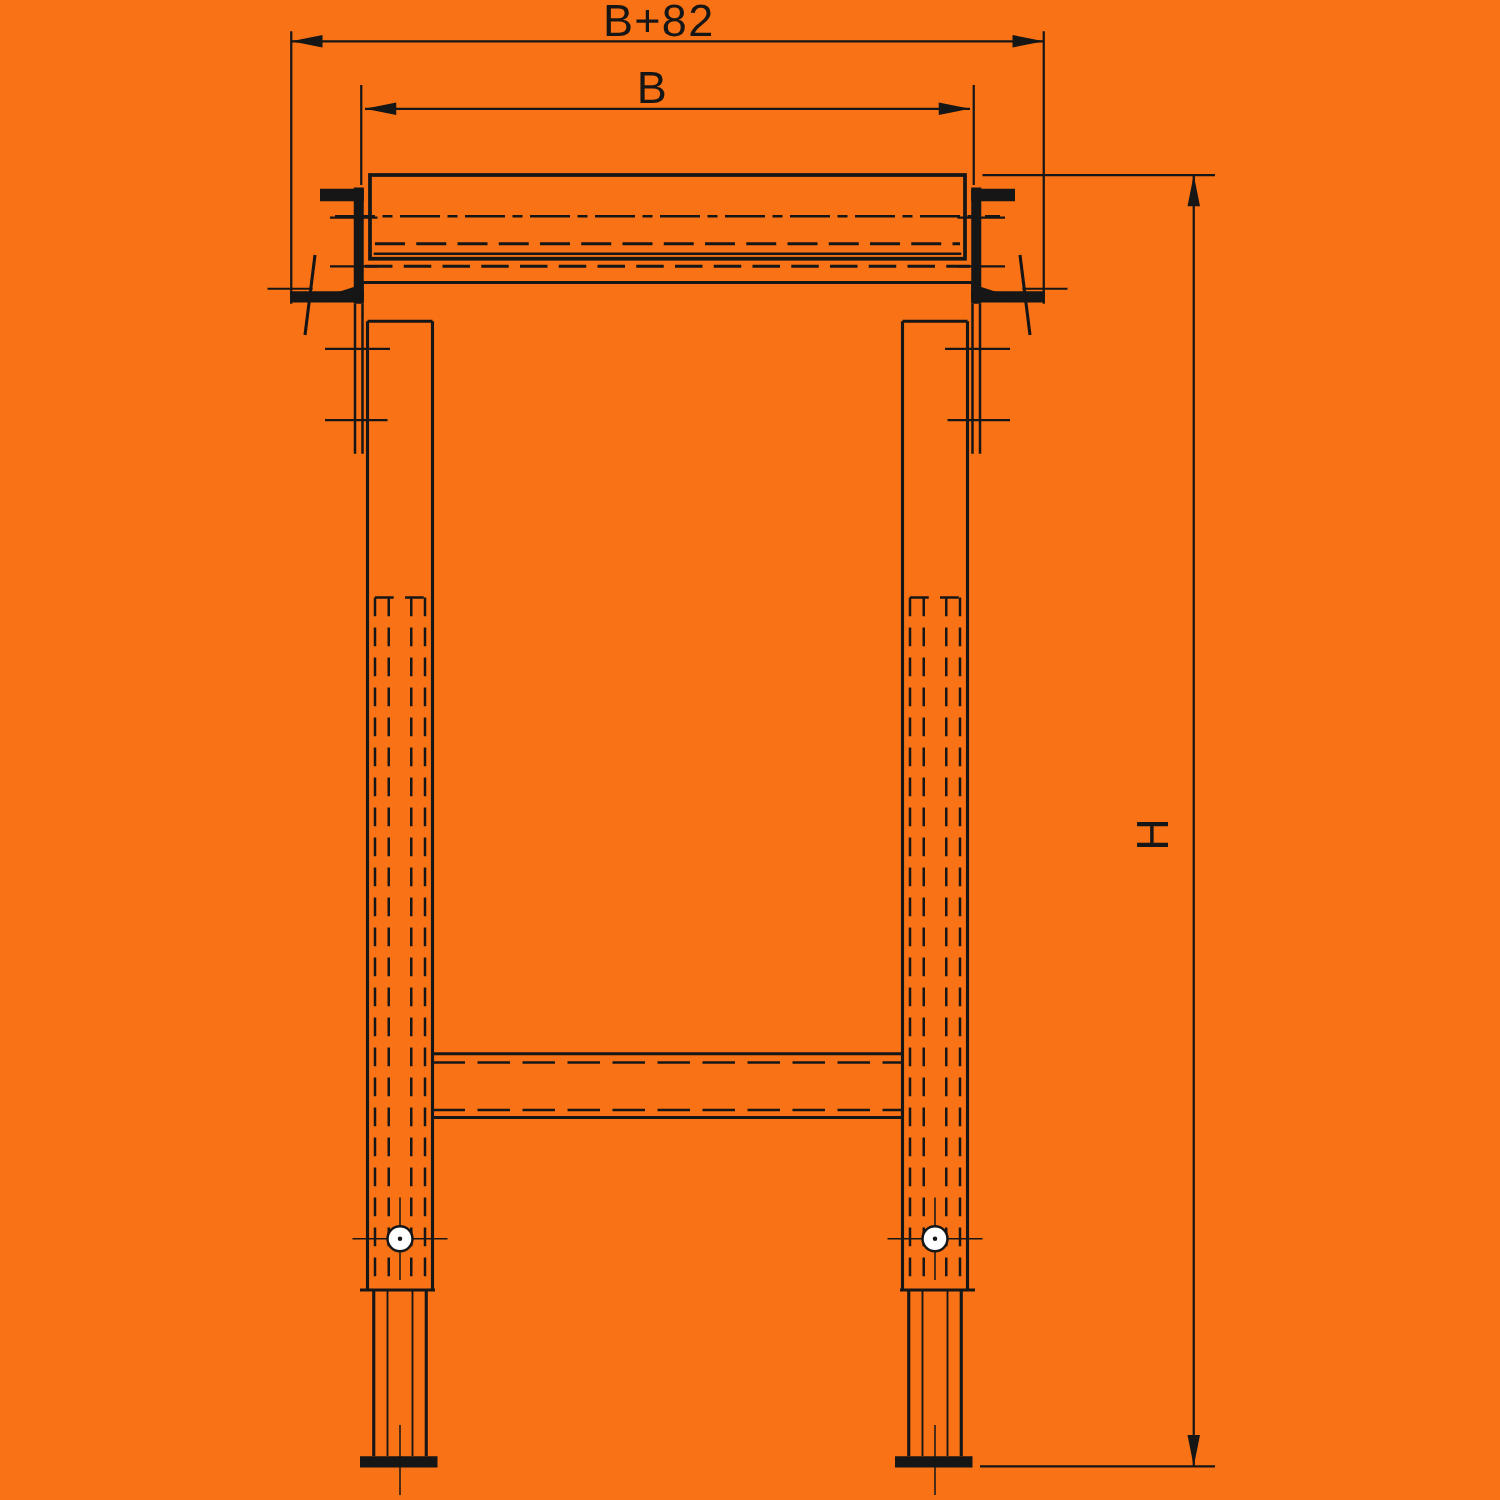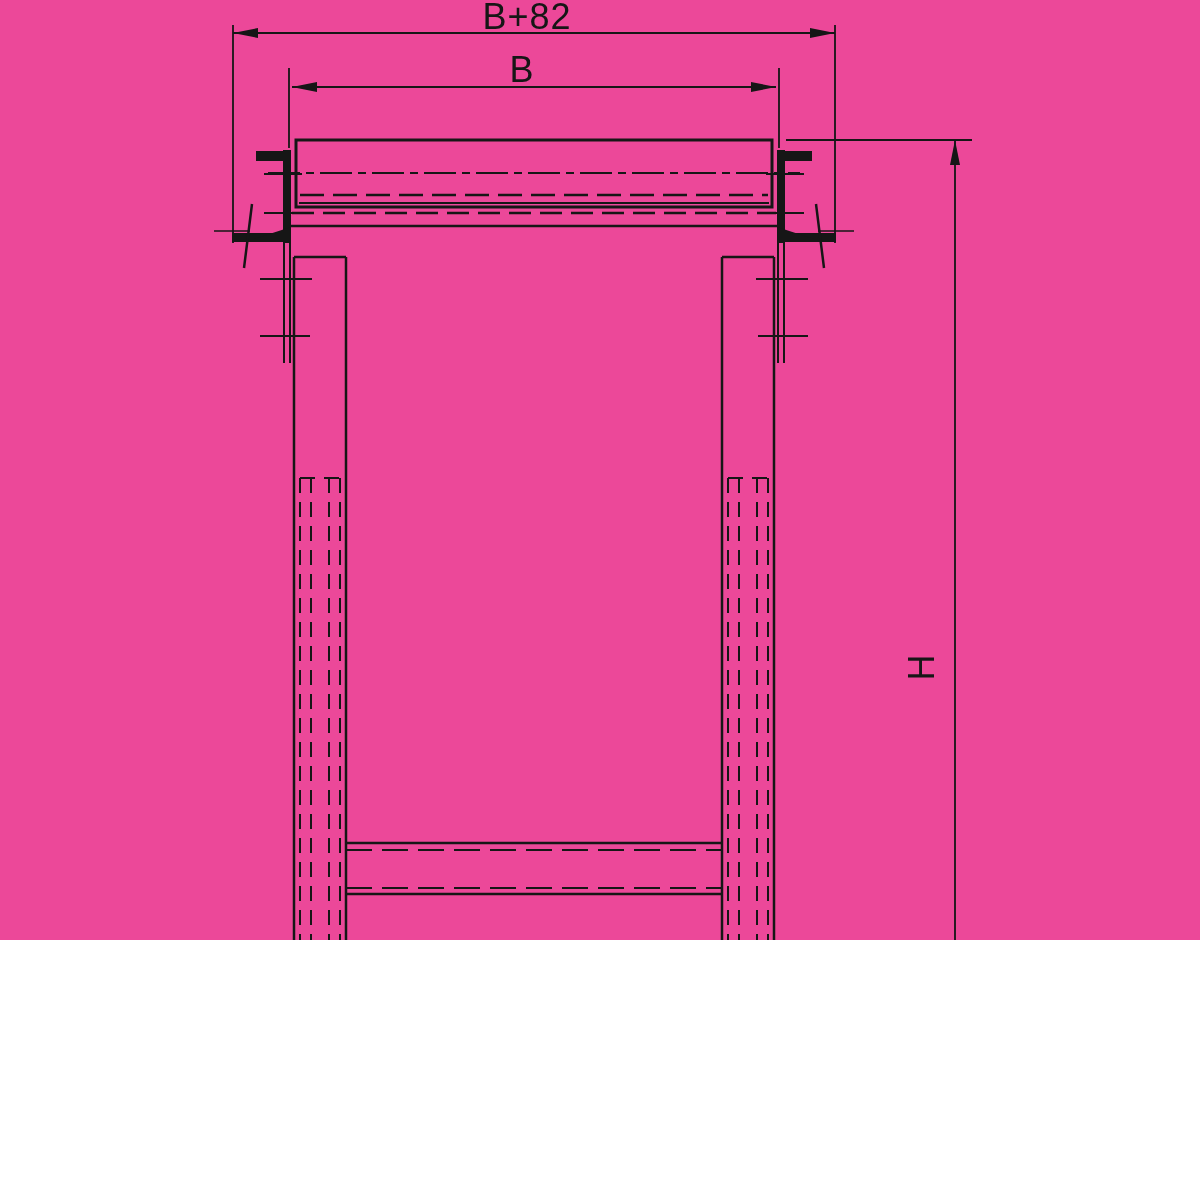--- a/index.html
+++ b/index.html
@@ -3,22 +3,22 @@
 <meta charset="utf-8">
 <style>
   html, body {
     margin: 0;
     padding: 0;
     background: #ffffff;
   }
   #canvas-wrap {
     position: relative;
     width: 1200px;
-    height: 940px;
-    background: #ec4899;
+    height: 1200px;
+    background: #f97316;
     overflow: hidden;
   }
   svg {
     display: block;
   }
   .dim-label {
     font-family: "Liberation Sans", sans-serif;
     font-size: 36px;
     font-weight: 400;
     fill: #161616;

